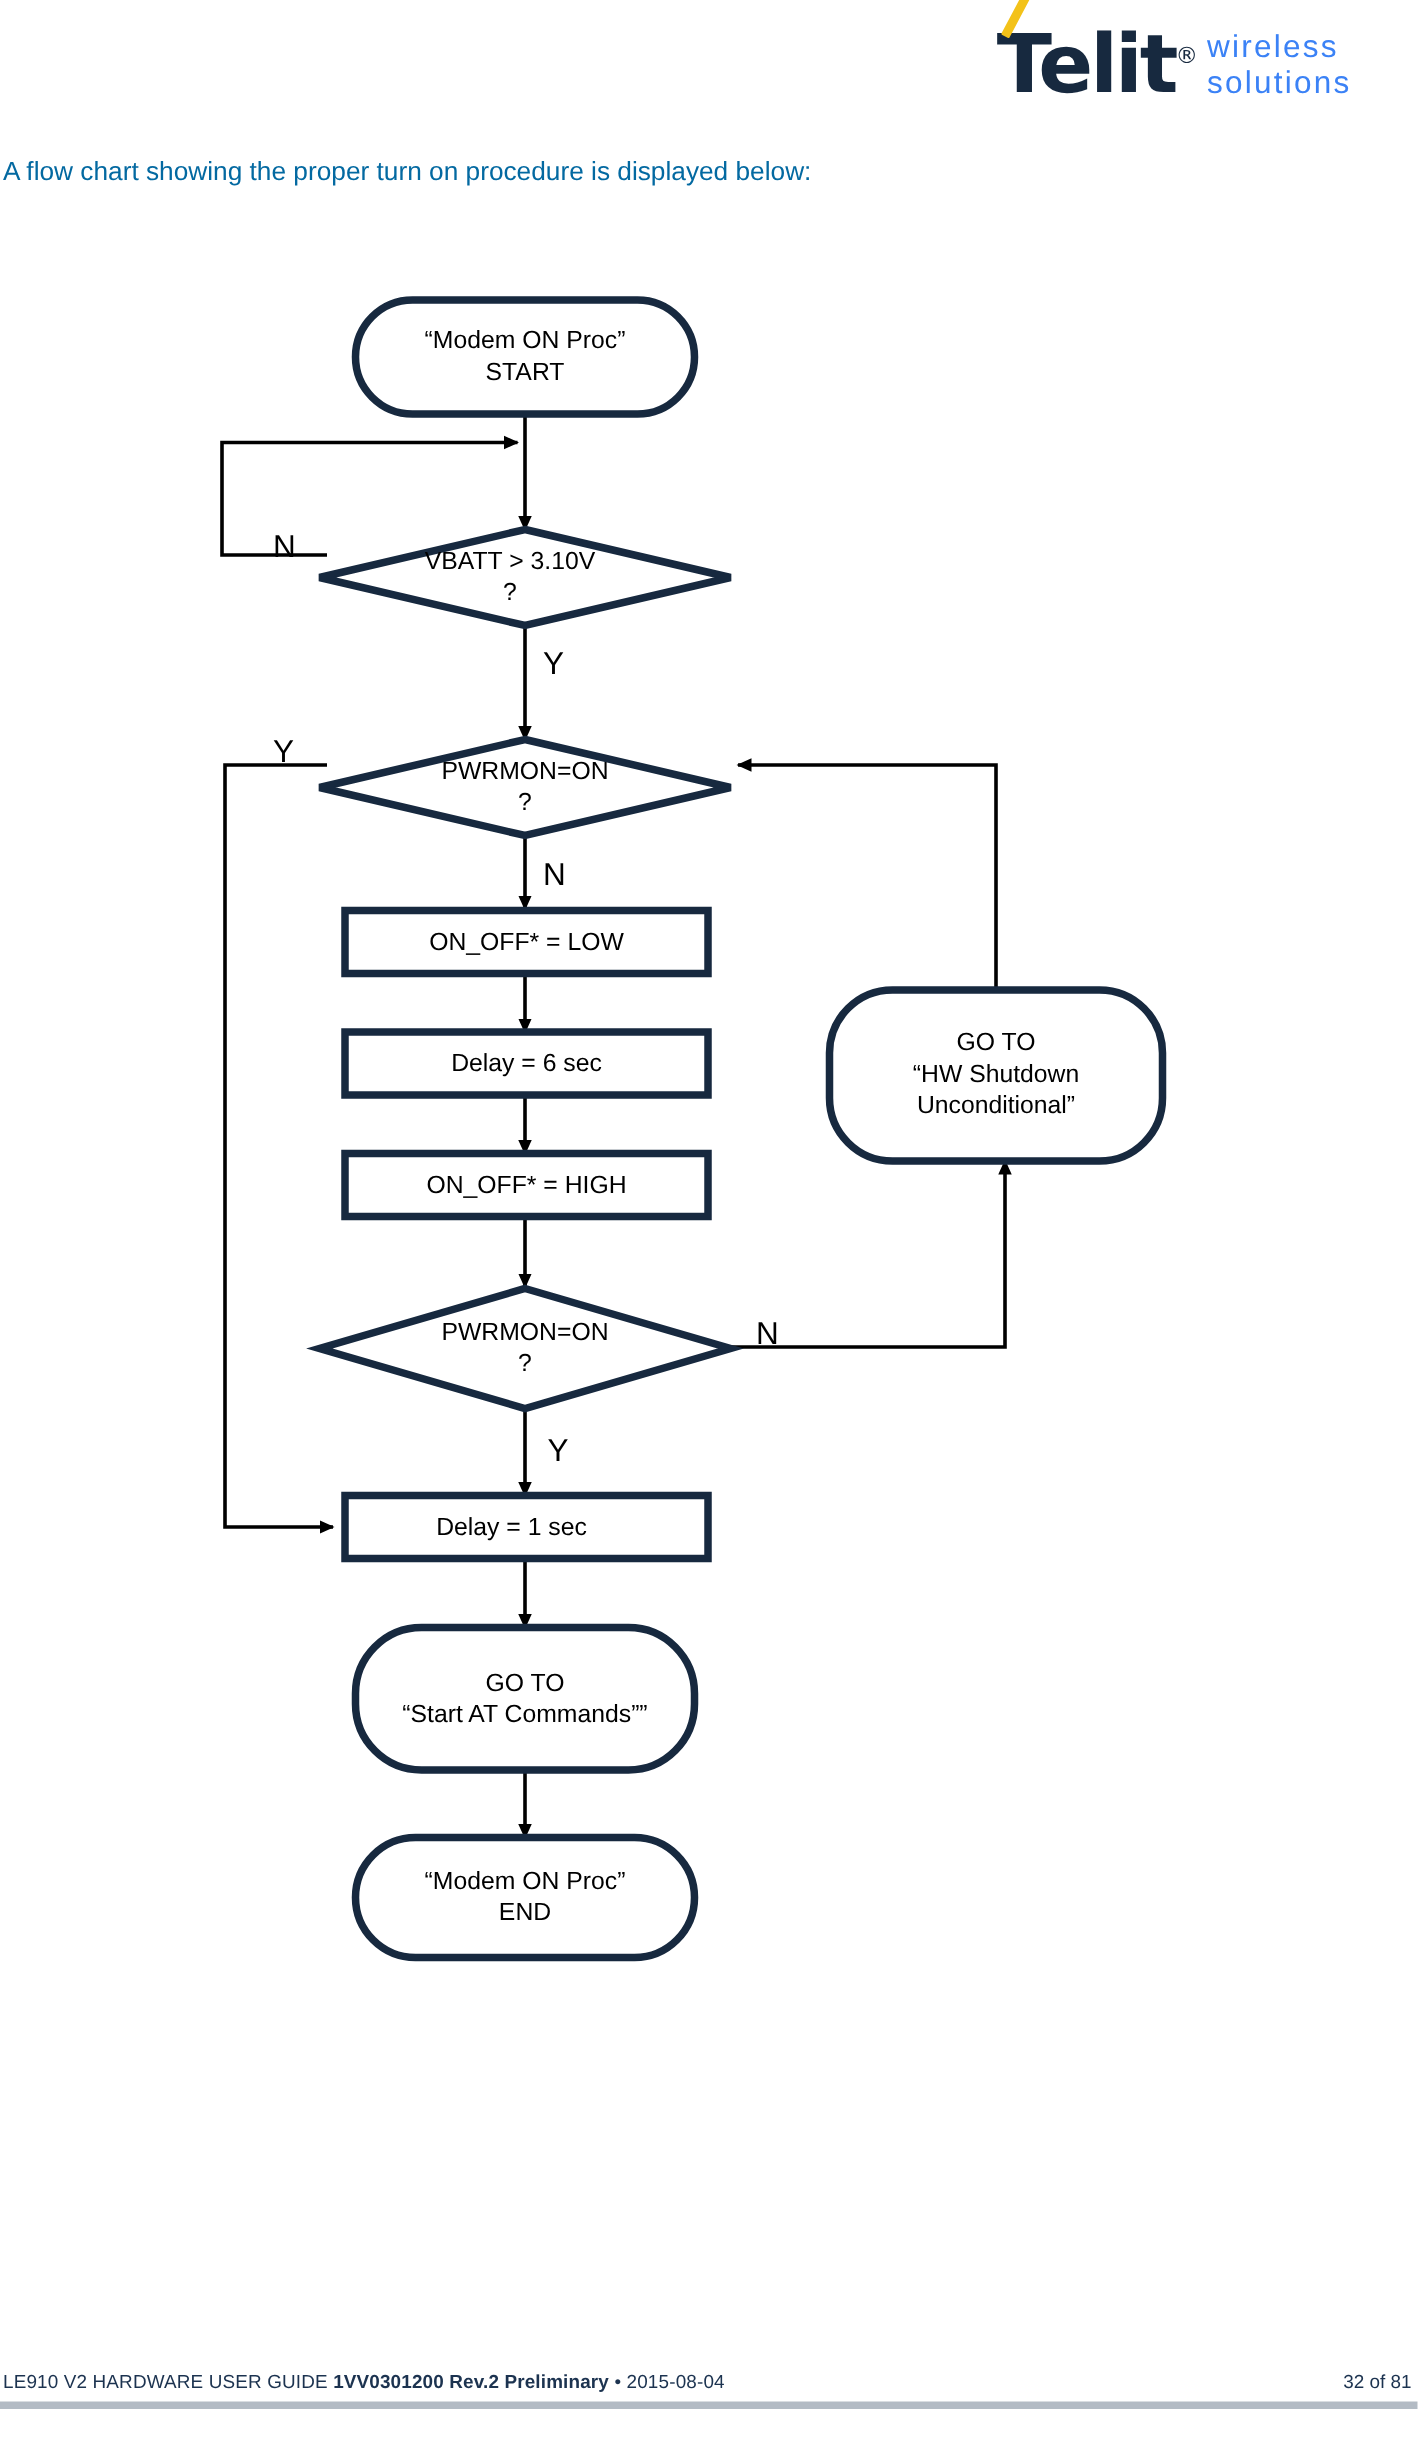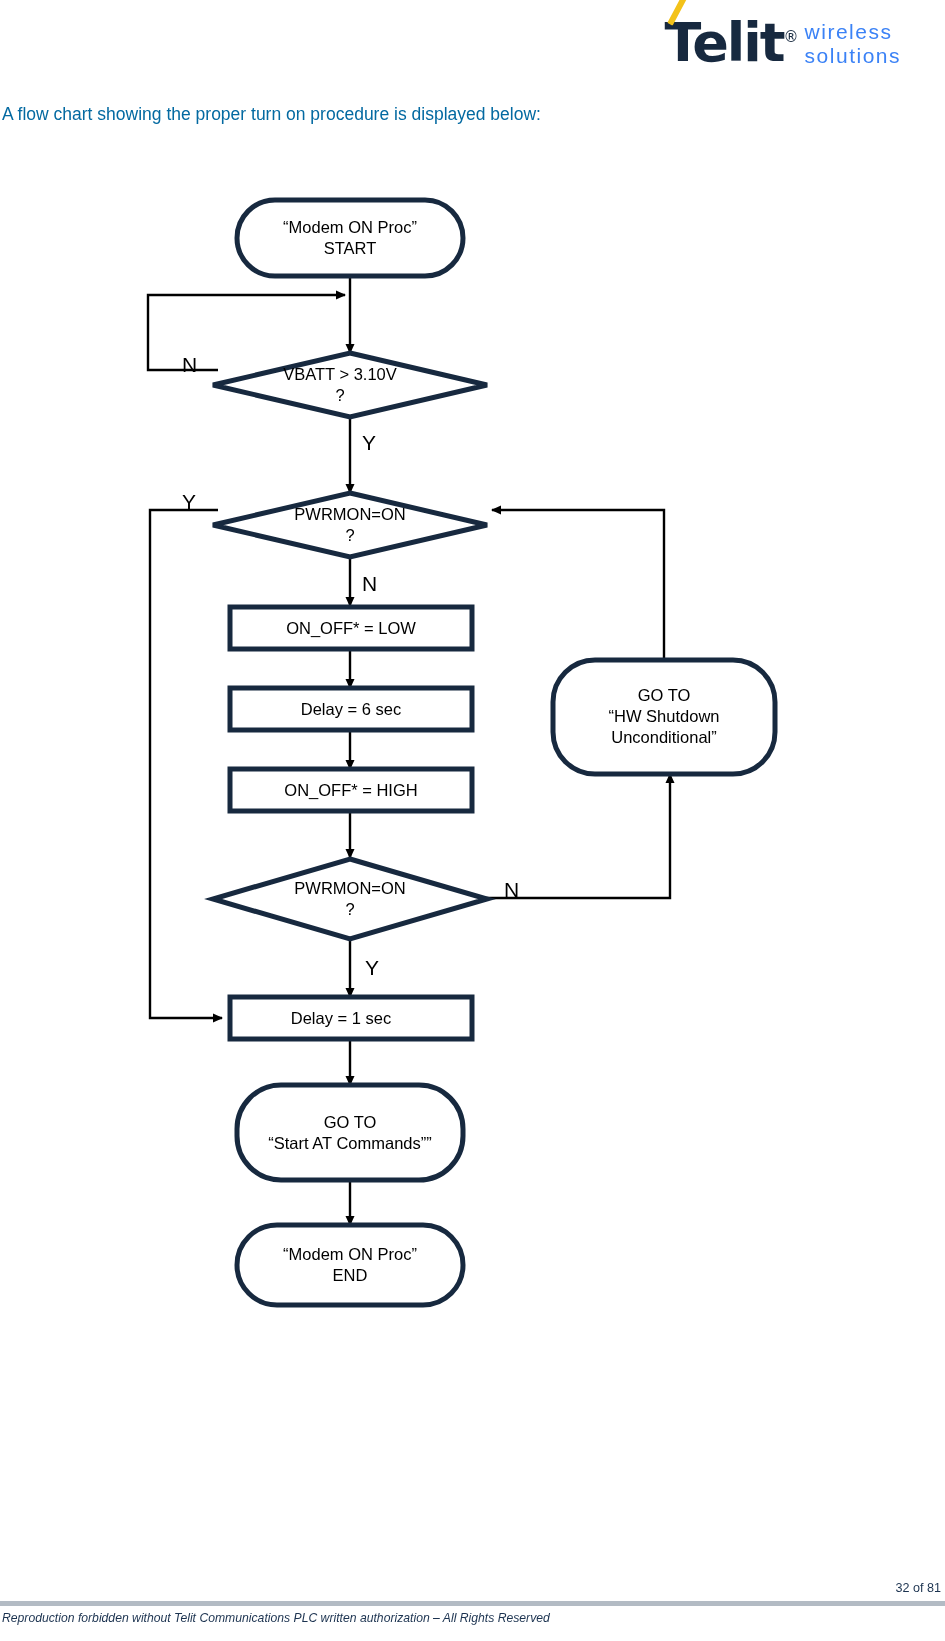--- a/index.html
+++ b/index.html
@@ -265,16 +265,16 @@
 
   <div class="edge-label" style="left:182px; top:194px;">N</div>
   <div class="edge-label" style="left:362px; top:272px;">Y</div>
   <div class="edge-label" style="left:182px; top:331px;">Y</div>
   <div class="edge-label" style="left:362px; top:413px;">N</div>
   <div class="edge-label" style="left:504px; top:719px;">N</div>
   <div class="edge-label" style="left:365px; top:797px;">Y</div>
 </div>
 
 <div class="page-footer">
+  <div class="footer-line1"><span>LE910 V2 HARDWARE USER GUIDE </span><span class="bold">1VV0301200 Rev.2 Preliminary</span><span> • 2015-08-04</span></div>
   <div class="footer-page">32 of 81</div>
   <div class="footer-rule"></div>
-  <div class="footer-line2">Reproduction forbidden without Telit Communications PLC written authorization – All Rights Reserved</div>
 </div>
 
 </body></html>

